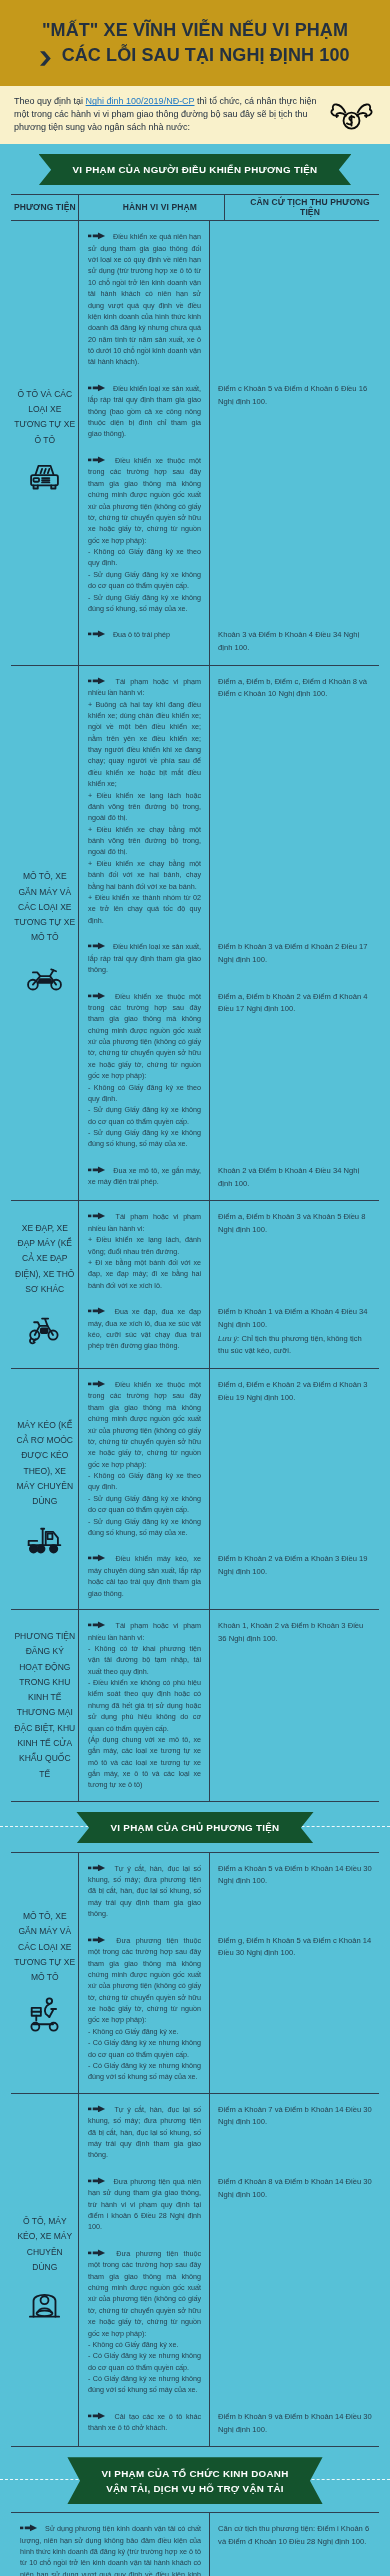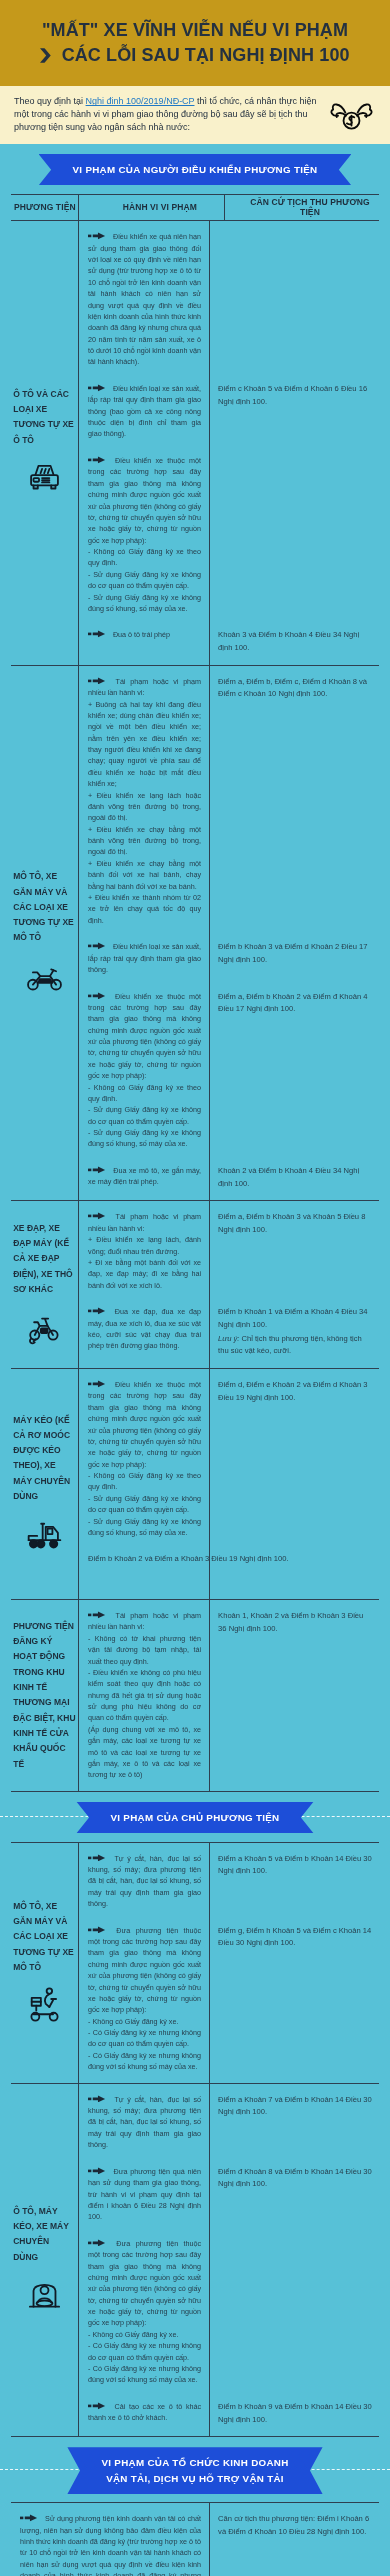--- a/index.html
+++ b/index.html
@@ -10,47 +10,47 @@
   html,body{background:#888;}
   .page{
     width:390px;height:2576px;overflow:hidden;position:relative;
     background:var(--teal);
     font-family:"Liberation Sans","DejaVu Sans",sans-serif;
     margin:0 auto;
   }
   
   .masthead{height:86px;background:var(--gold);display:flex;flex-direction:column;justify-content:center;align-items:center;gap:4.4px;}
   .m-line{color:var(--navy);font-weight:bold;font-size:18px;letter-spacing:0.1px;line-height:1.15;}
-  .m-line2{display:flex;align-items:center;gap:10px;}
+  .m-line2{display:flex;align-items:flex-end;gap:10px;}
   .chev{width:11.3px;height:15px;flex:none;display:flex;}
   
   .intro{background:var(--cream);padding:9.4px 12.6px 9.4px 14px;display:flex;align-items:center;gap:6.3px;}
   .intro-text{flex:1;font-size:9px;line-height:1.45;color:var(--navy);}
   .intro-text a{color:#1F78C5;text-decoration:underline;cursor:pointer;}
   .intro-icon{width:52px;flex:none;display:flex;justify-content:center;}
   .intro-icon svg{width:49px;height:37px;}
   
   .ribbon-wrap{position:relative;display:flex;justify-content:center;margin:10px 0 8.2px;}
   .ribbon-wrap.dashed::before{content:'';position:absolute;left:0;right:0;top:50%;margin-top:-1.3px;border-top:1.9px dashed rgba(255,255,255,.9);}
-  .ribbon{position:relative;background:#1d4ed8;color:var(--white);font-weight:bold;font-size:9.8px;
+  .ribbon{position:relative;background:#14532d;color:var(--white);font-weight:bold;font-size:9.8px;
     letter-spacing:0.3px;padding:8.2px 34px;text-align:center;line-height:1.55;white-space:pre-line;
     clip-path:polygon(0 0,100% 0,calc(100% - 12.6px) 50%,100% 100%,0 100%,12.6px 50%);}
   
   .table{margin:0 11.3px;border-top:0.9px solid var(--line);border-bottom:0.9px solid var(--line);}
   .thead{display:flex;height:26.5px;align-items:center;border-bottom:0.9px solid var(--line);
     font-weight:bold;font-size:8.5px;color:#1E2F3D;text-align:center;letter-spacing:0.1px;gap:16px;}
   .th{padding:1.3px 2.5px;}
   .th-vehicle{width:68px;flex:none;border-right:0.9px solid var(--line);align-self:stretch;display:flex;align-items:center;justify-content:center;}
   .th-violation{width:130px;flex:none;border-right:0.9px solid var(--line);align-self:stretch;display:flex;align-items:center;justify-content:center;}
   .th-basis{flex:1;align-self:stretch;display:flex;align-items:center;justify-content:center;}
   .cat-row{display:flex;}
   .cat-row + .cat-row{border-top:0.9px solid var(--line);}
   .vcell{width:68px;flex:none;border-right:0.9px solid var(--line);display:flex;flex-direction:column;
     justify-content:center;align-items:center;gap:10px;padding:7.6px 1.9px;}
-  .vlabel{font-size:8.5px;font-weight:bold;color:#1E2F3D;text-align:left;line-height:1.8;}
+  .vlabel{font-size:8.5px;font-weight:normal;color:#1E2F3D;text-align:center;line-height:1.8;}
   .vicon svg{width:39px;height:39px;}
   .items{flex:1;position:relative;display:flex;flex-direction:column;justify-content:flex-start;padding:2.5px 0;}
   .items::after{content:'';position:absolute;top:0;bottom:0;left:130px;width:0.9px;background:var(--line);}
   .table[data-section="2"] .items::after{left:198px;}
   .item{display:flex;padding:7.6px 0;}
   .vio-cell{width:130px;flex:none;padding:0 8.2px 0 8.8px;}
   .table[data-section="2"] .vio-cell{width:198px;}
   .vio-text{font-size:7.2px;line-height:1.58;color:var(--text);text-align:justify;white-space:pre-line;}
   .arrow{width:19px;height:7.6px;vertical-align:-0.6px;margin-right:3.8px;}
   .bas-cell{flex:1;padding:0 6.3px 0 8.8px;}
@@ -302,20 +302,26 @@
                 </svg>  Điều khiển xe thuộc một trong các trường hợp sau đây tham gia giao thông mà không chứng minh được nguồn gốc xuất xứ của phương tiện (không có giấy tờ, chứng từ chuyển quyền sở hữu xe hoặc giấy tờ, chứng từ nguồn gốc xe hợp pháp):
 - Không có Giấy đăng ký xe theo quy định.
 - Sử dụng Giấy đăng ký xe không do cơ quan có thẩm quyền cấp.
 - Sử dụng Giấy đăng ký xe không đúng số khung, số máy của xe.</p>
             </div>
             <div class="bas-cell">
               <p class="bas-text">Điểm d, Điểm e Khoản 2 và Điểm d Khoản 3 Điều 19 Nghị định 100.</p>
             </div>
           </div>
           <div class="item">
+            <div class="vio-cell">
+              <p class="vio-text"><svg class="arrow" viewBox="0 0 40 16">
+                  <rect x="0" y="5.5" width="7" height="5.5" fill="#1B2836"></rect>
+                  <path d="M10 5.5 H21 V1 L36 8.25 L21 15.5 V11 H10 Z" fill="#1B2836"></path>
+                </svg>  Điều khiển máy kéo, xe máy chuyên dùng sản xuất, lắp ráp hoặc cải tạo trái quy định tham gia giao thông.</p>
+            </div>
             <div class="bas-cell">
               <p class="bas-text">Điểm b Khoản 2 và Điểm a Khoản 3 Điều 19 Nghị định 100.</p>
             </div>
           </div>
         </div>
       </div>
       <div class="cat-row r0_4">
         <div class="vcell">
           <div class="vlabel">PHƯƠNG TIỆN ĐĂNG KÝ HOẠT ĐỘNG TRONG KHU KINH TẾ THƯƠNG MẠI ĐẶC BIỆT, KHU KINH TẾ CỬA KHẨU QUỐC TẾ</div>
         </div>

